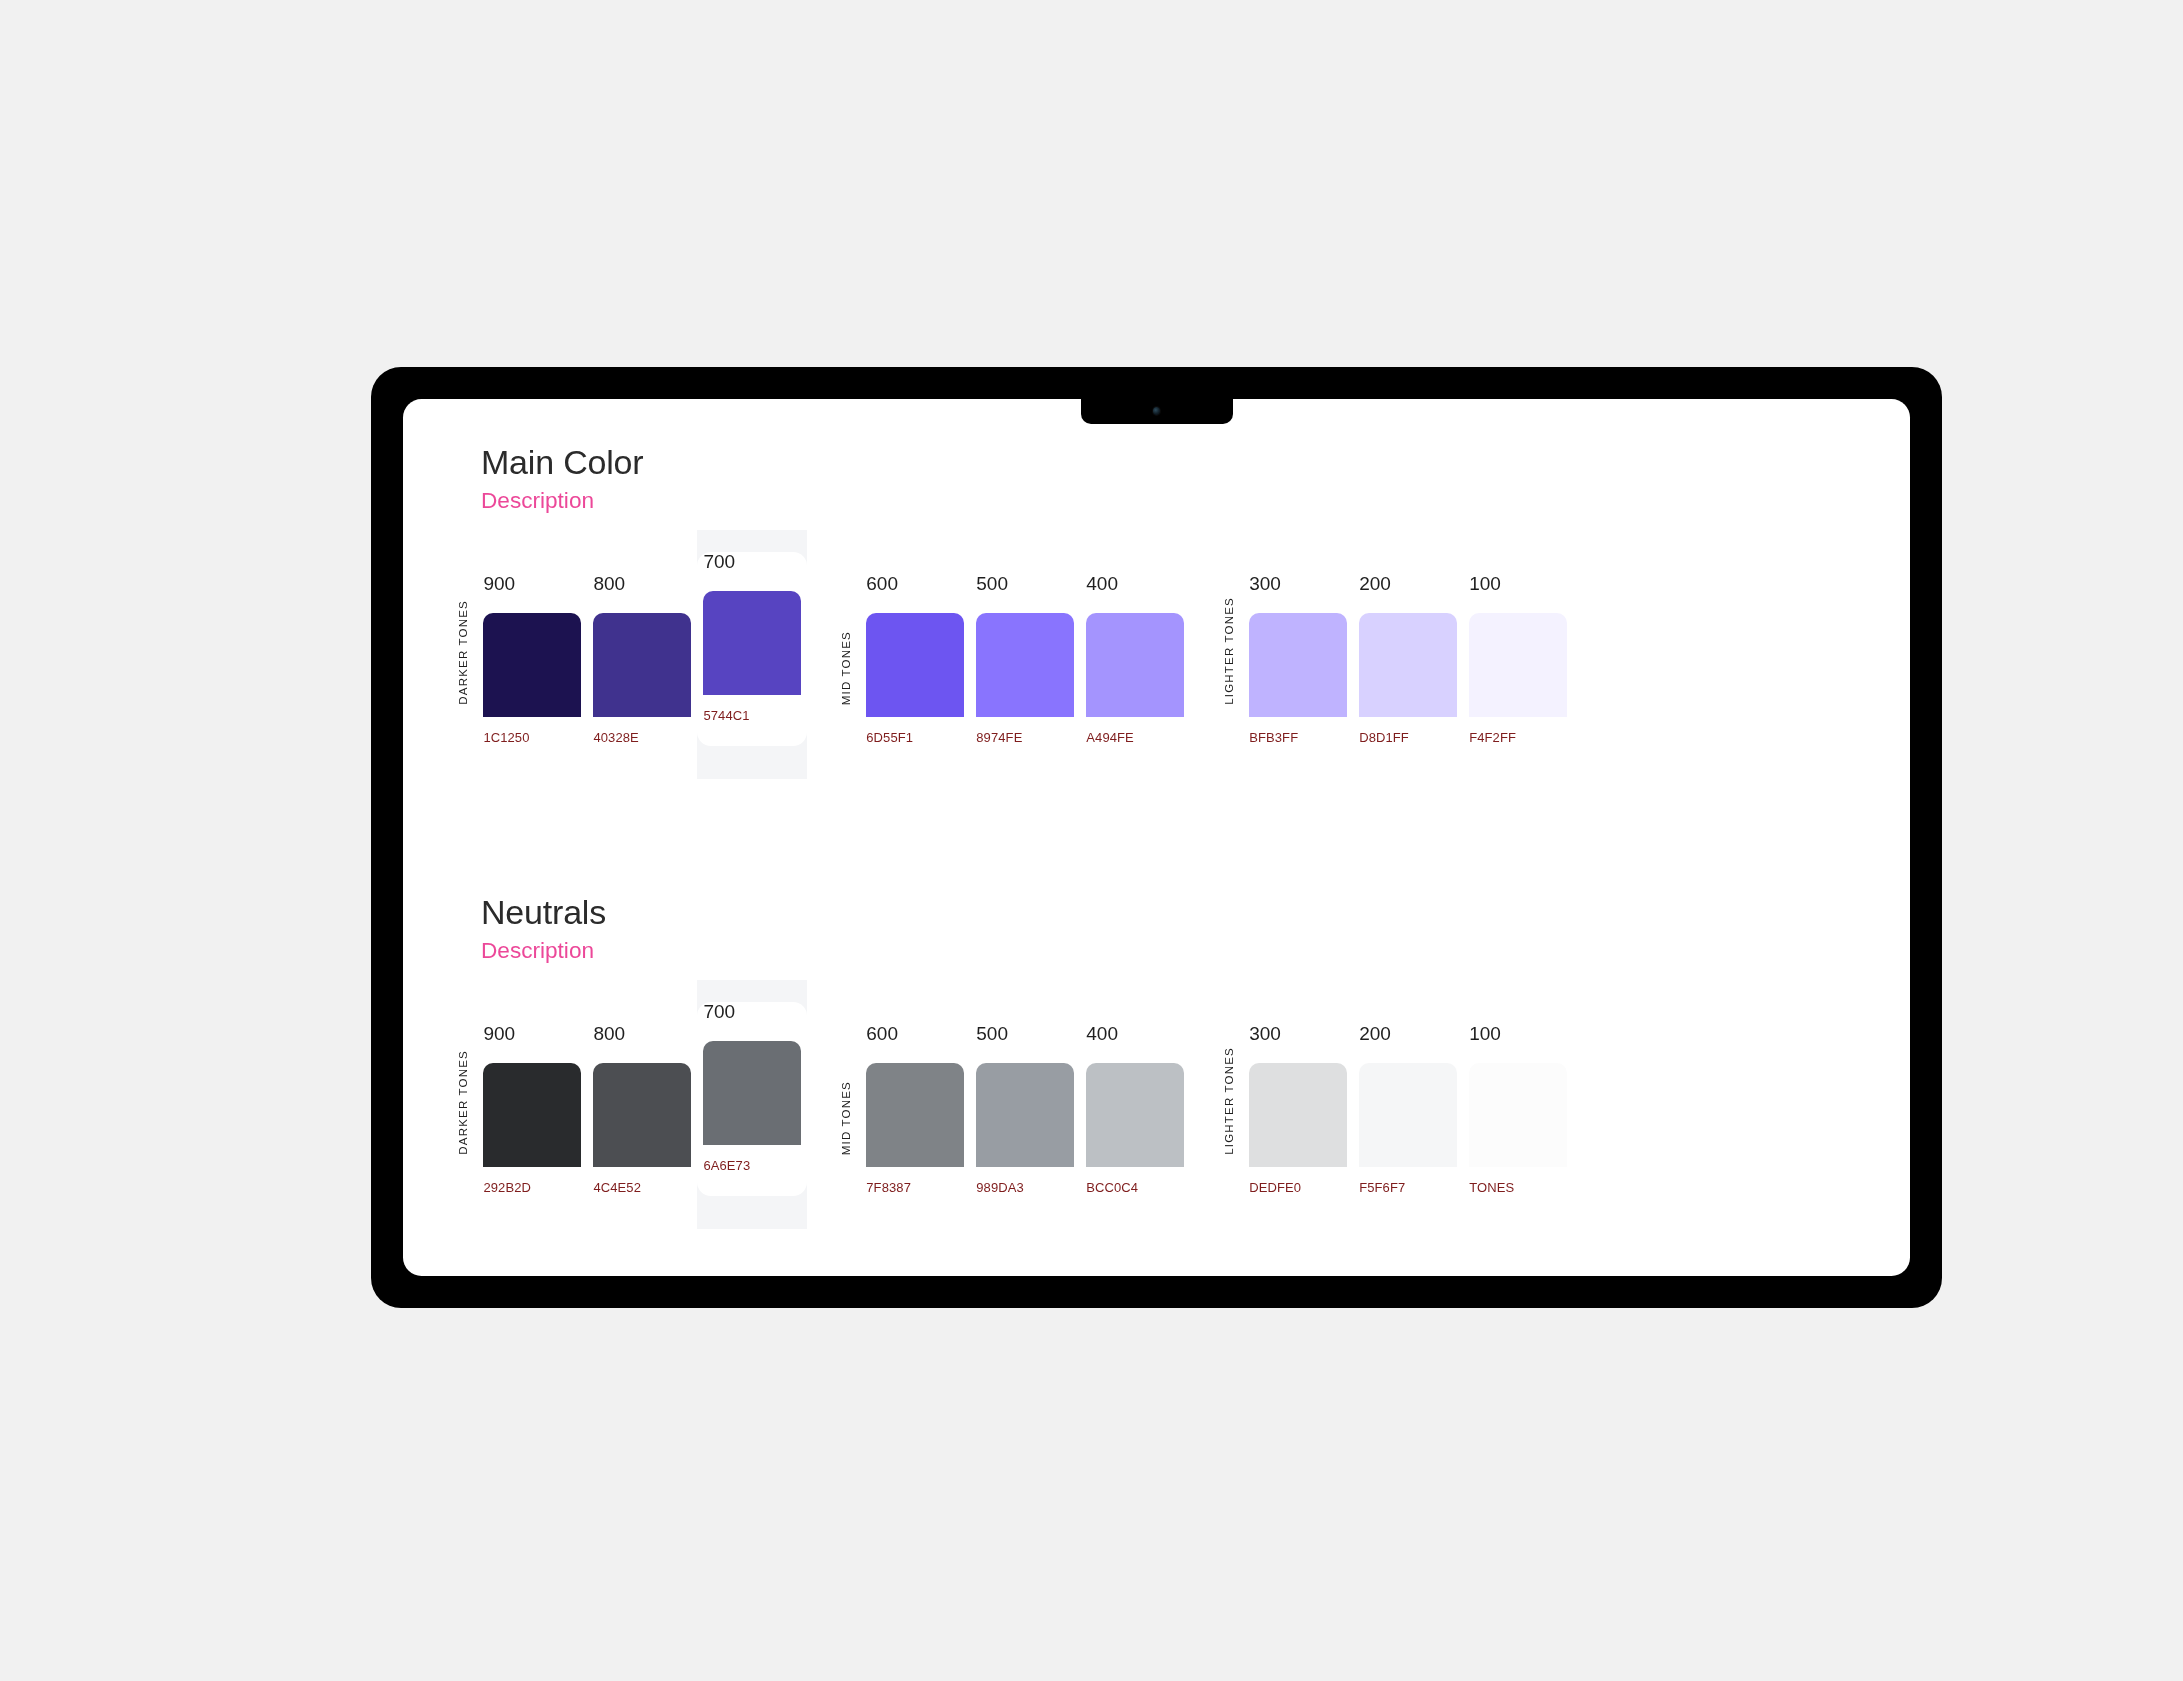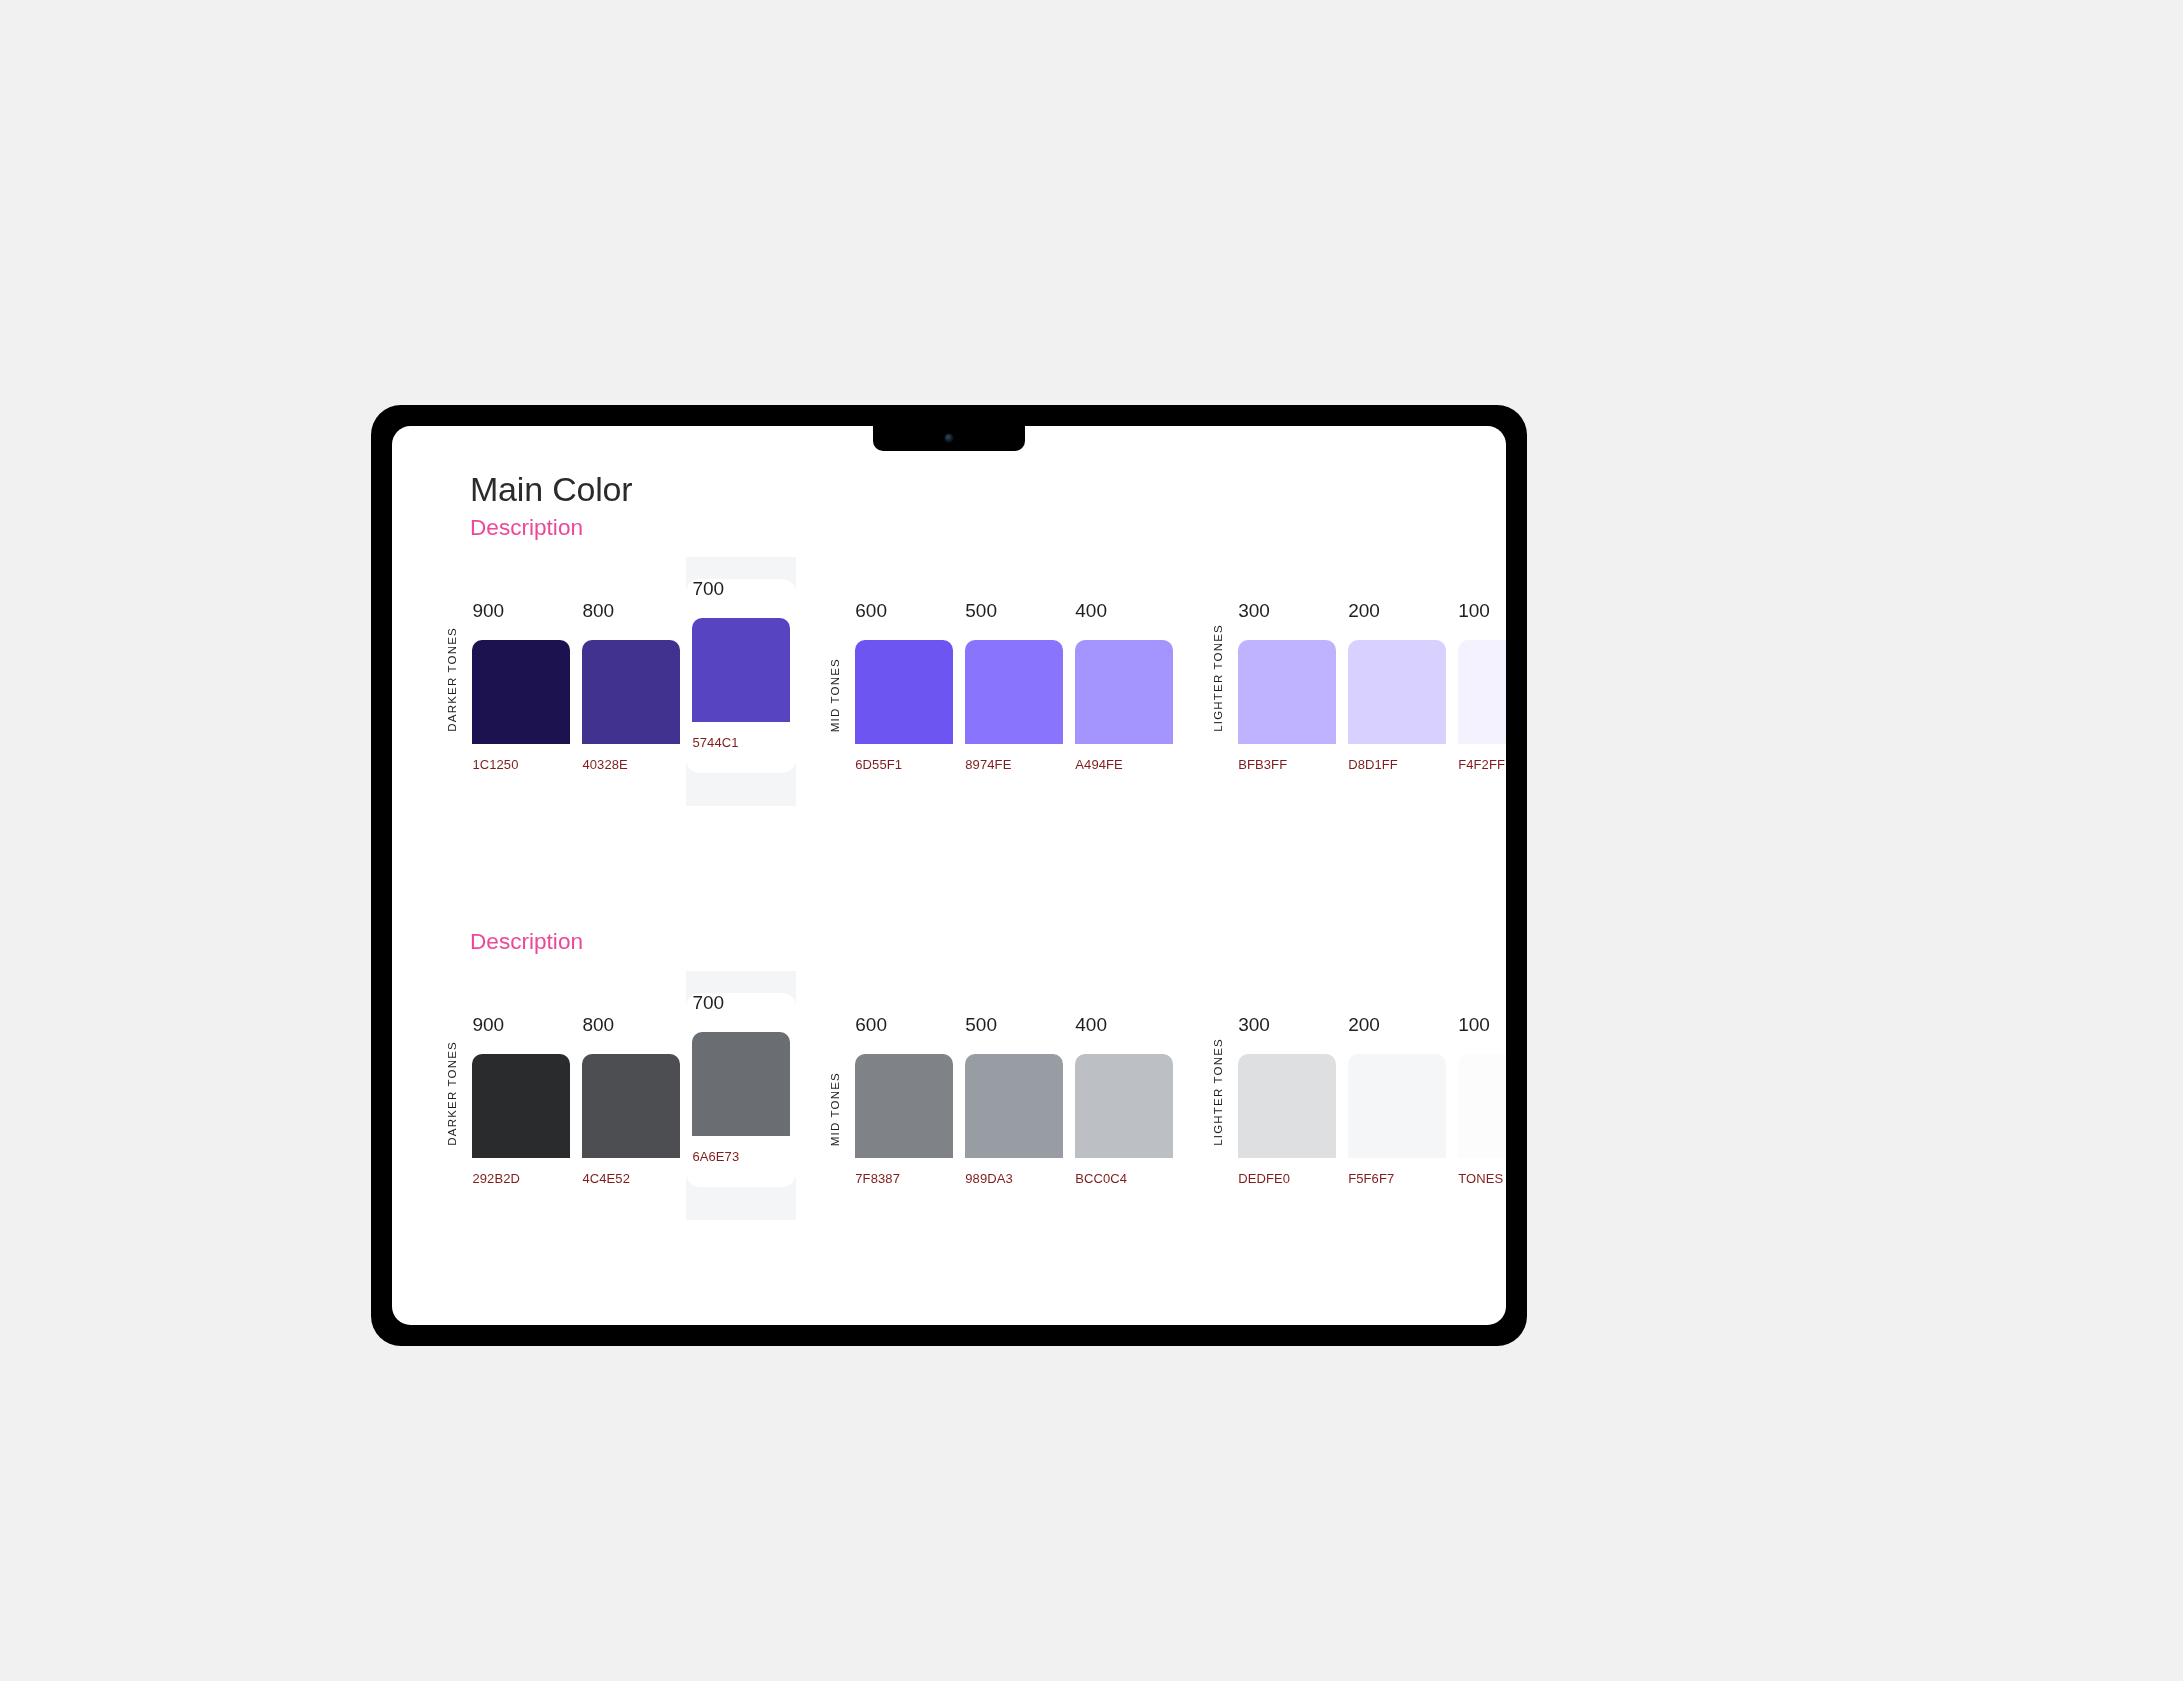--- a/index.html
+++ b/index.html
@@ -14,27 +14,26 @@
     -webkit-font-smoothing: antialiased;
     overflow: hidden;
     position: relative;
   }
 
   
   #tablet-device {
     position: absolute;
     left: 371px;
     top: 367px;
-    width: 1156px;
+    width: 1571px;
     height: 941px;
     background: #000000;
     border-radius: 30px;
     box-sizing: border-box;
-    padding: 21px;
-    margin-top: 38px;
+    padding: 32px;
   }
   #tablet-screen {
     position: relative;
     width: 100%;
     height: 100%;
     background: #FFFFFF;
     border-radius: 18.5px;
     overflow: hidden;
   }
   #camera-notch {
@@ -277,20 +276,21 @@
                     <div class="swatch-chip" style="background: rgb(244, 242, 255);"></div>
                     <div class="swatch-hex">F4F2FF</div>
                   </div>
                 </div>
               </div>
             </div>
           </div>
         </div>
         <div class="palette-section" id="section-neutrals">
           <div class="section-header">
+            <h2 class="section-title">Neutrals</h2>
             <p class="section-description">Description</p>
           </div>
           <div class="scale-row">
             <div class="tone-group">
               <div class="group-label">DARKER TONES</div>
               <div class="swatches">
                 <div class="swatch-col">
                   <div class="swatch-inner">
                     <div class="tone-name">900</div>
                     <div class="swatch-chip" style="background: rgb(41, 43, 45);"></div>

